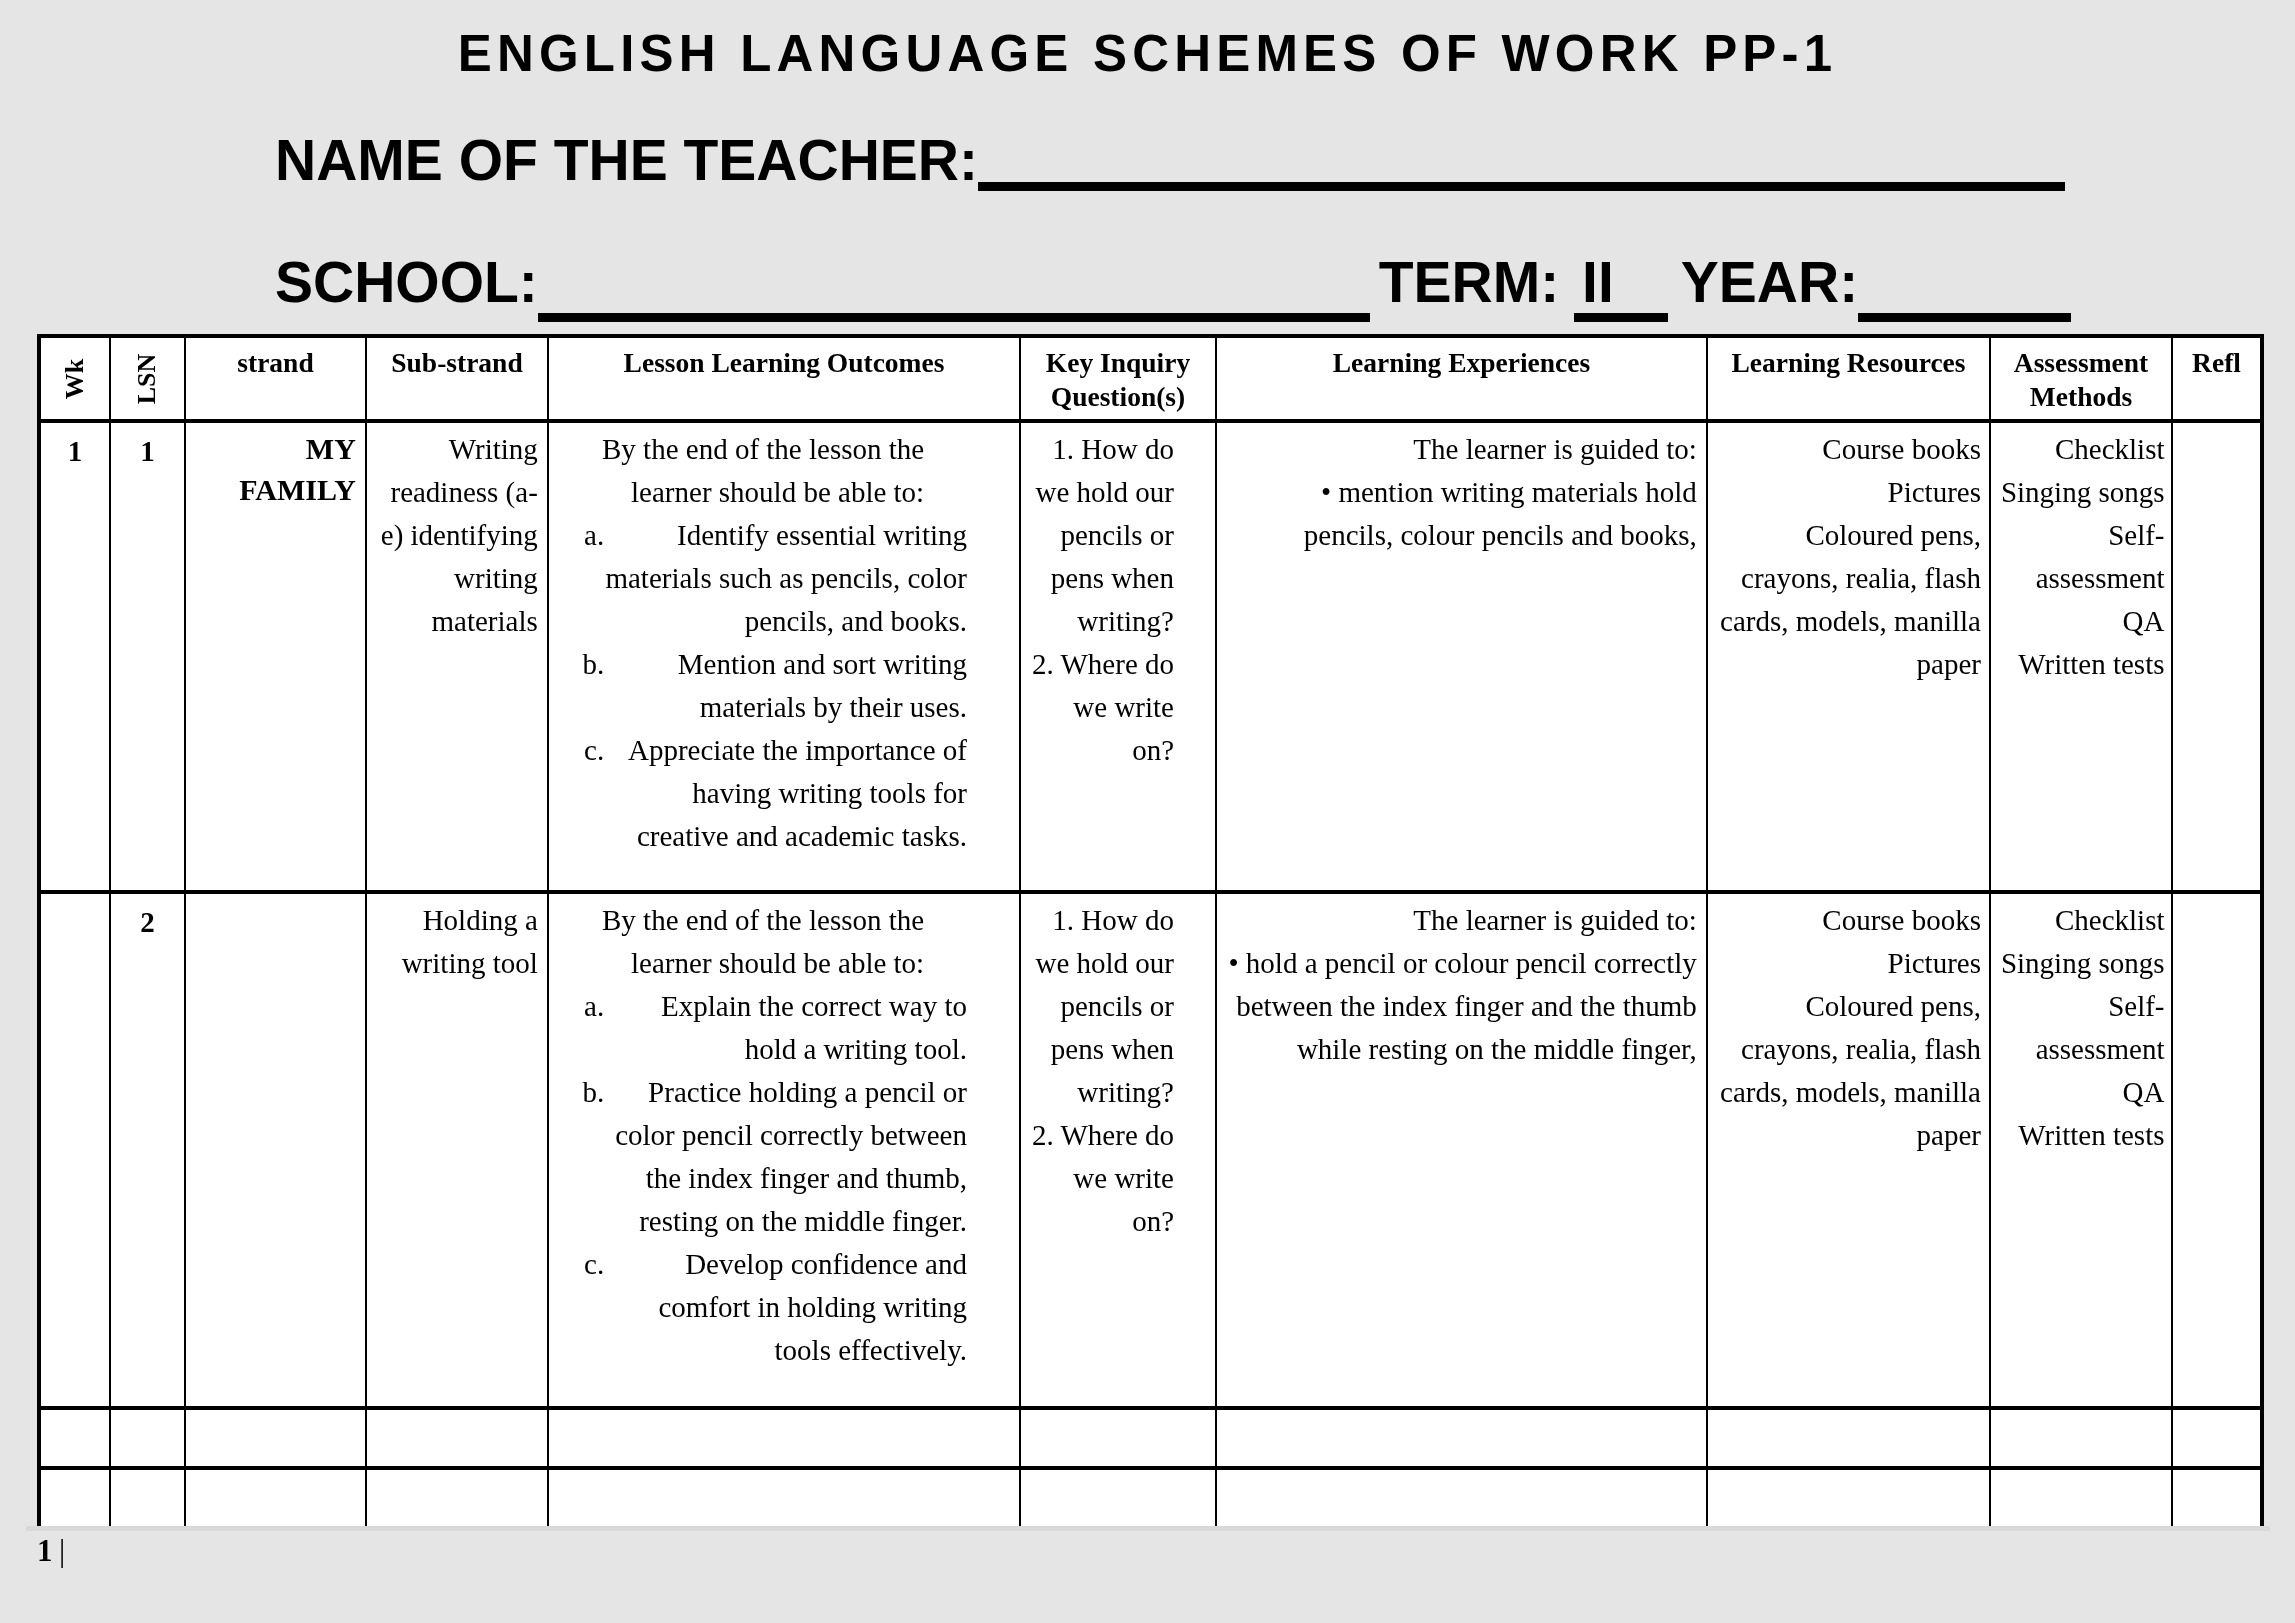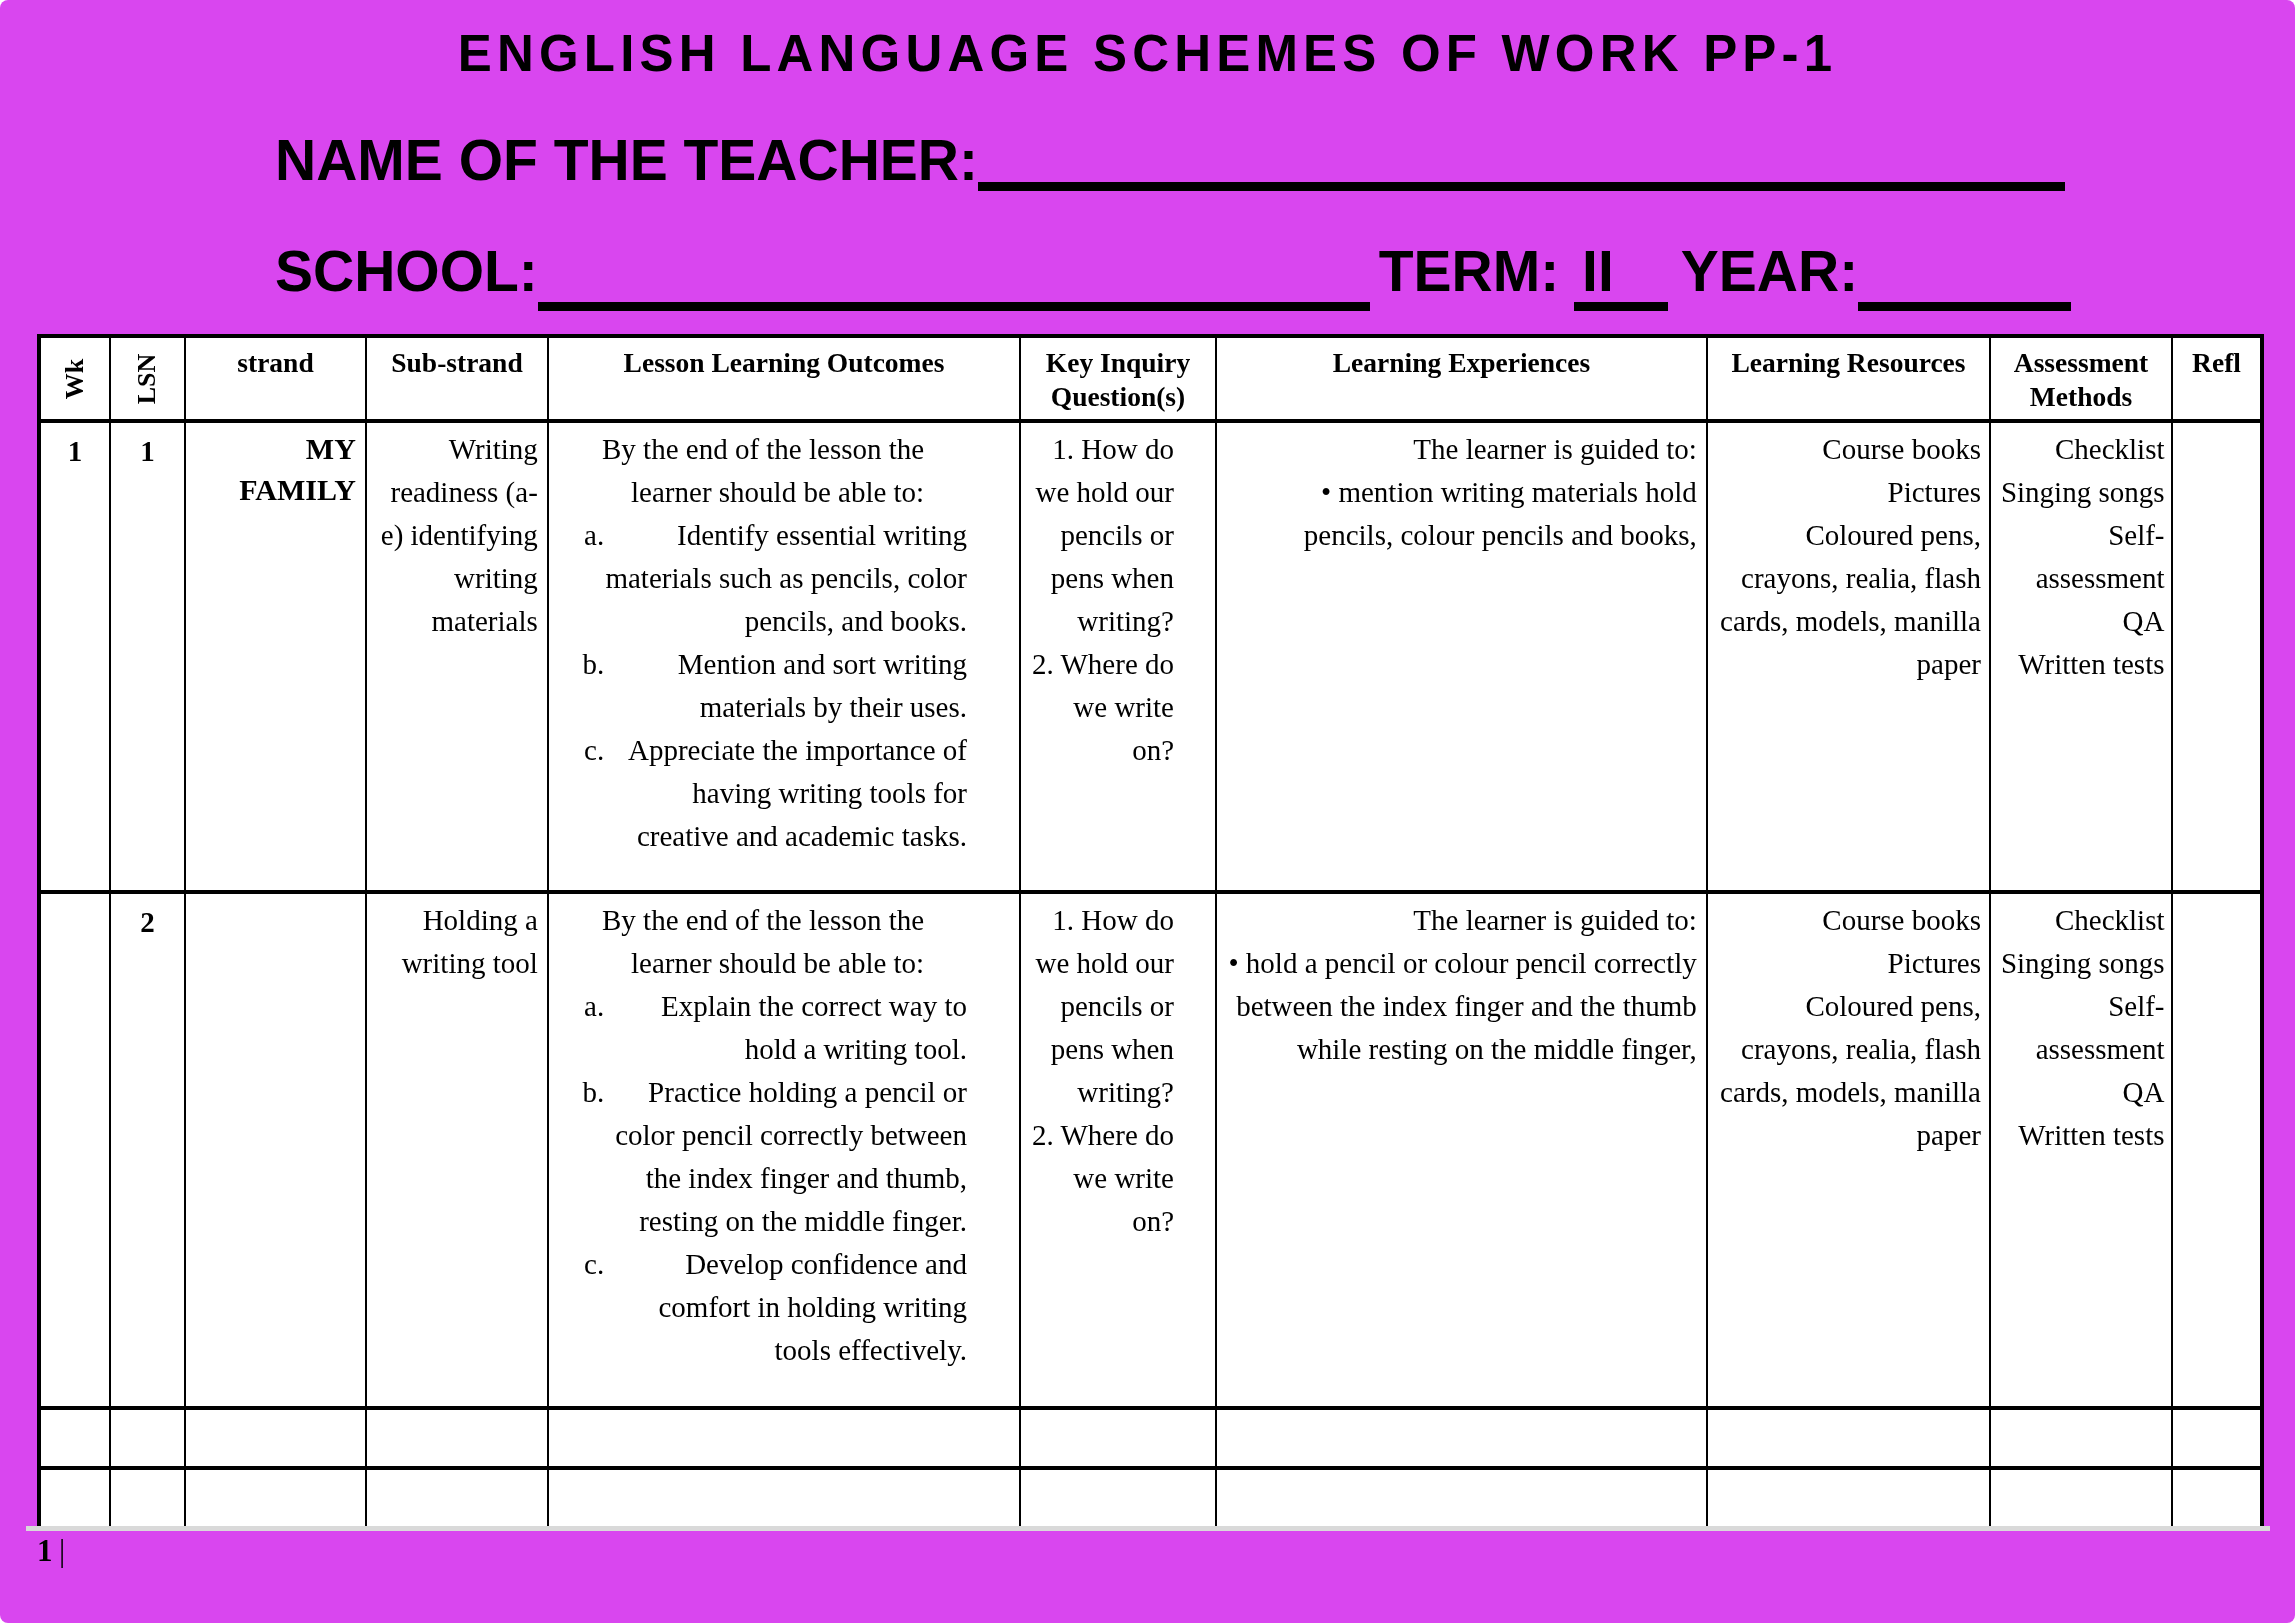--- a/index.html
+++ b/index.html
@@ -1,33 +1,33 @@
 <!DOCTYPE html>
 <html style="font-size:10.5px"><head>
 <meta charset="utf-8">
 <style>
   * { box-sizing: border-box; margin: 0; padding: 0; }
   html,body { background:#ffffff; }
   body { width:2295px; height:1623px; font-family:"Liberation Serif", serif; color:#000; }
-  .page { position:relative; width:2295px; height:1623px; background:#d946ef; overflow:hidden;border-radius:8px; }
+  .page { position:relative; width:2295px; height:1623px; background:#e5e5e5; overflow:hidden; }
 
   .doc-title {
     position:absolute; top:27.5px; left:0; width:100%;
     text-align:center;
     font-family:"Liberation Sans", sans-serif; font-weight:bold;
     font-size:51px; letter-spacing:5.2px; line-height:1;
   }
 
   .fill-row {
     position:absolute; display:flex; align-items:stretch;
     font-family:"Liberation Sans", sans-serif; font-weight:bold;
     font-size:57px; line-height:1.05; white-space:nowrap;
   }
   .teacher-row { left:275px; top:131px; width:1790px; }
-  .school-row  { left:275px; top:242px; width:1796px; }
+  .school-row  { left:275px; top:253px; width:1796px; }
   .uline { border-bottom:9.2px solid #000; }
   .u-flex { flex:1 1 auto; }
   .lbl { flex:0 0 auto; }
   .spacer { flex:0 0 auto; }
   .term-ii { border-bottom:9.2px solid #000; padding:0 54px 0 7.9px; margin-left:15px; }
 
   table.sow {
     position:absolute; left:37px; top:334px; width:2224px;
     border-collapse:collapse; table-layout:fixed; background:#fff;
     border:4.6px solid #000;

